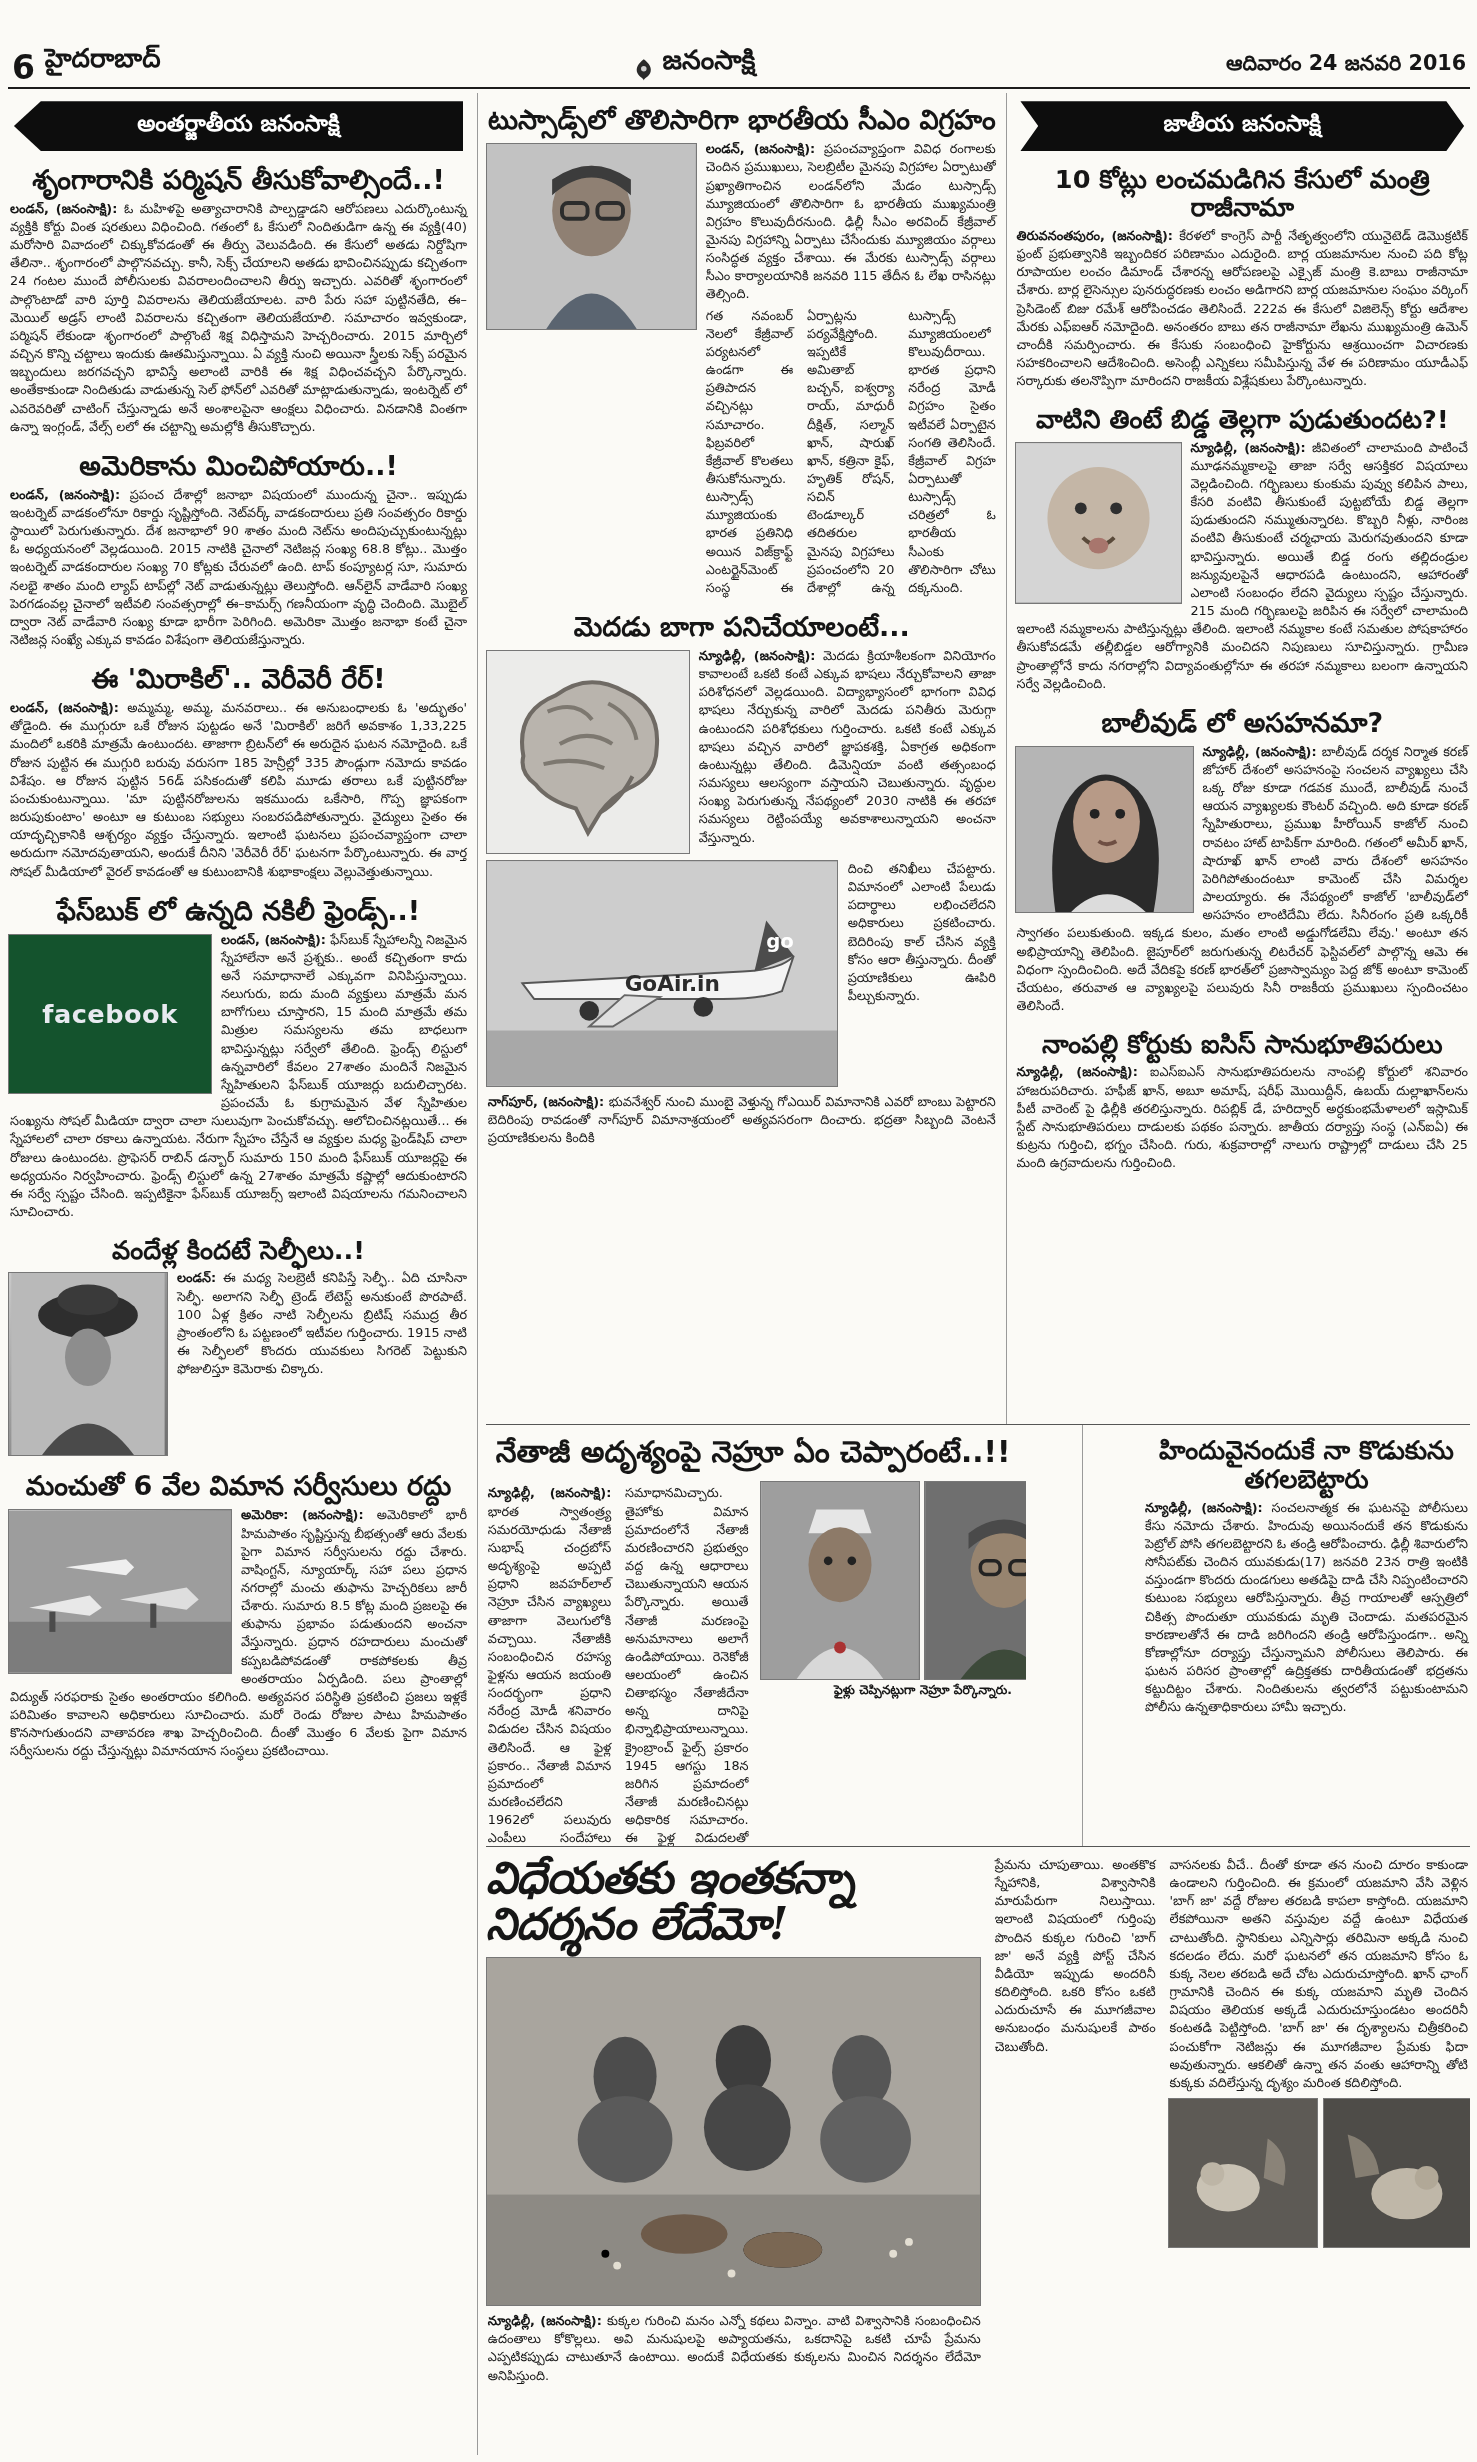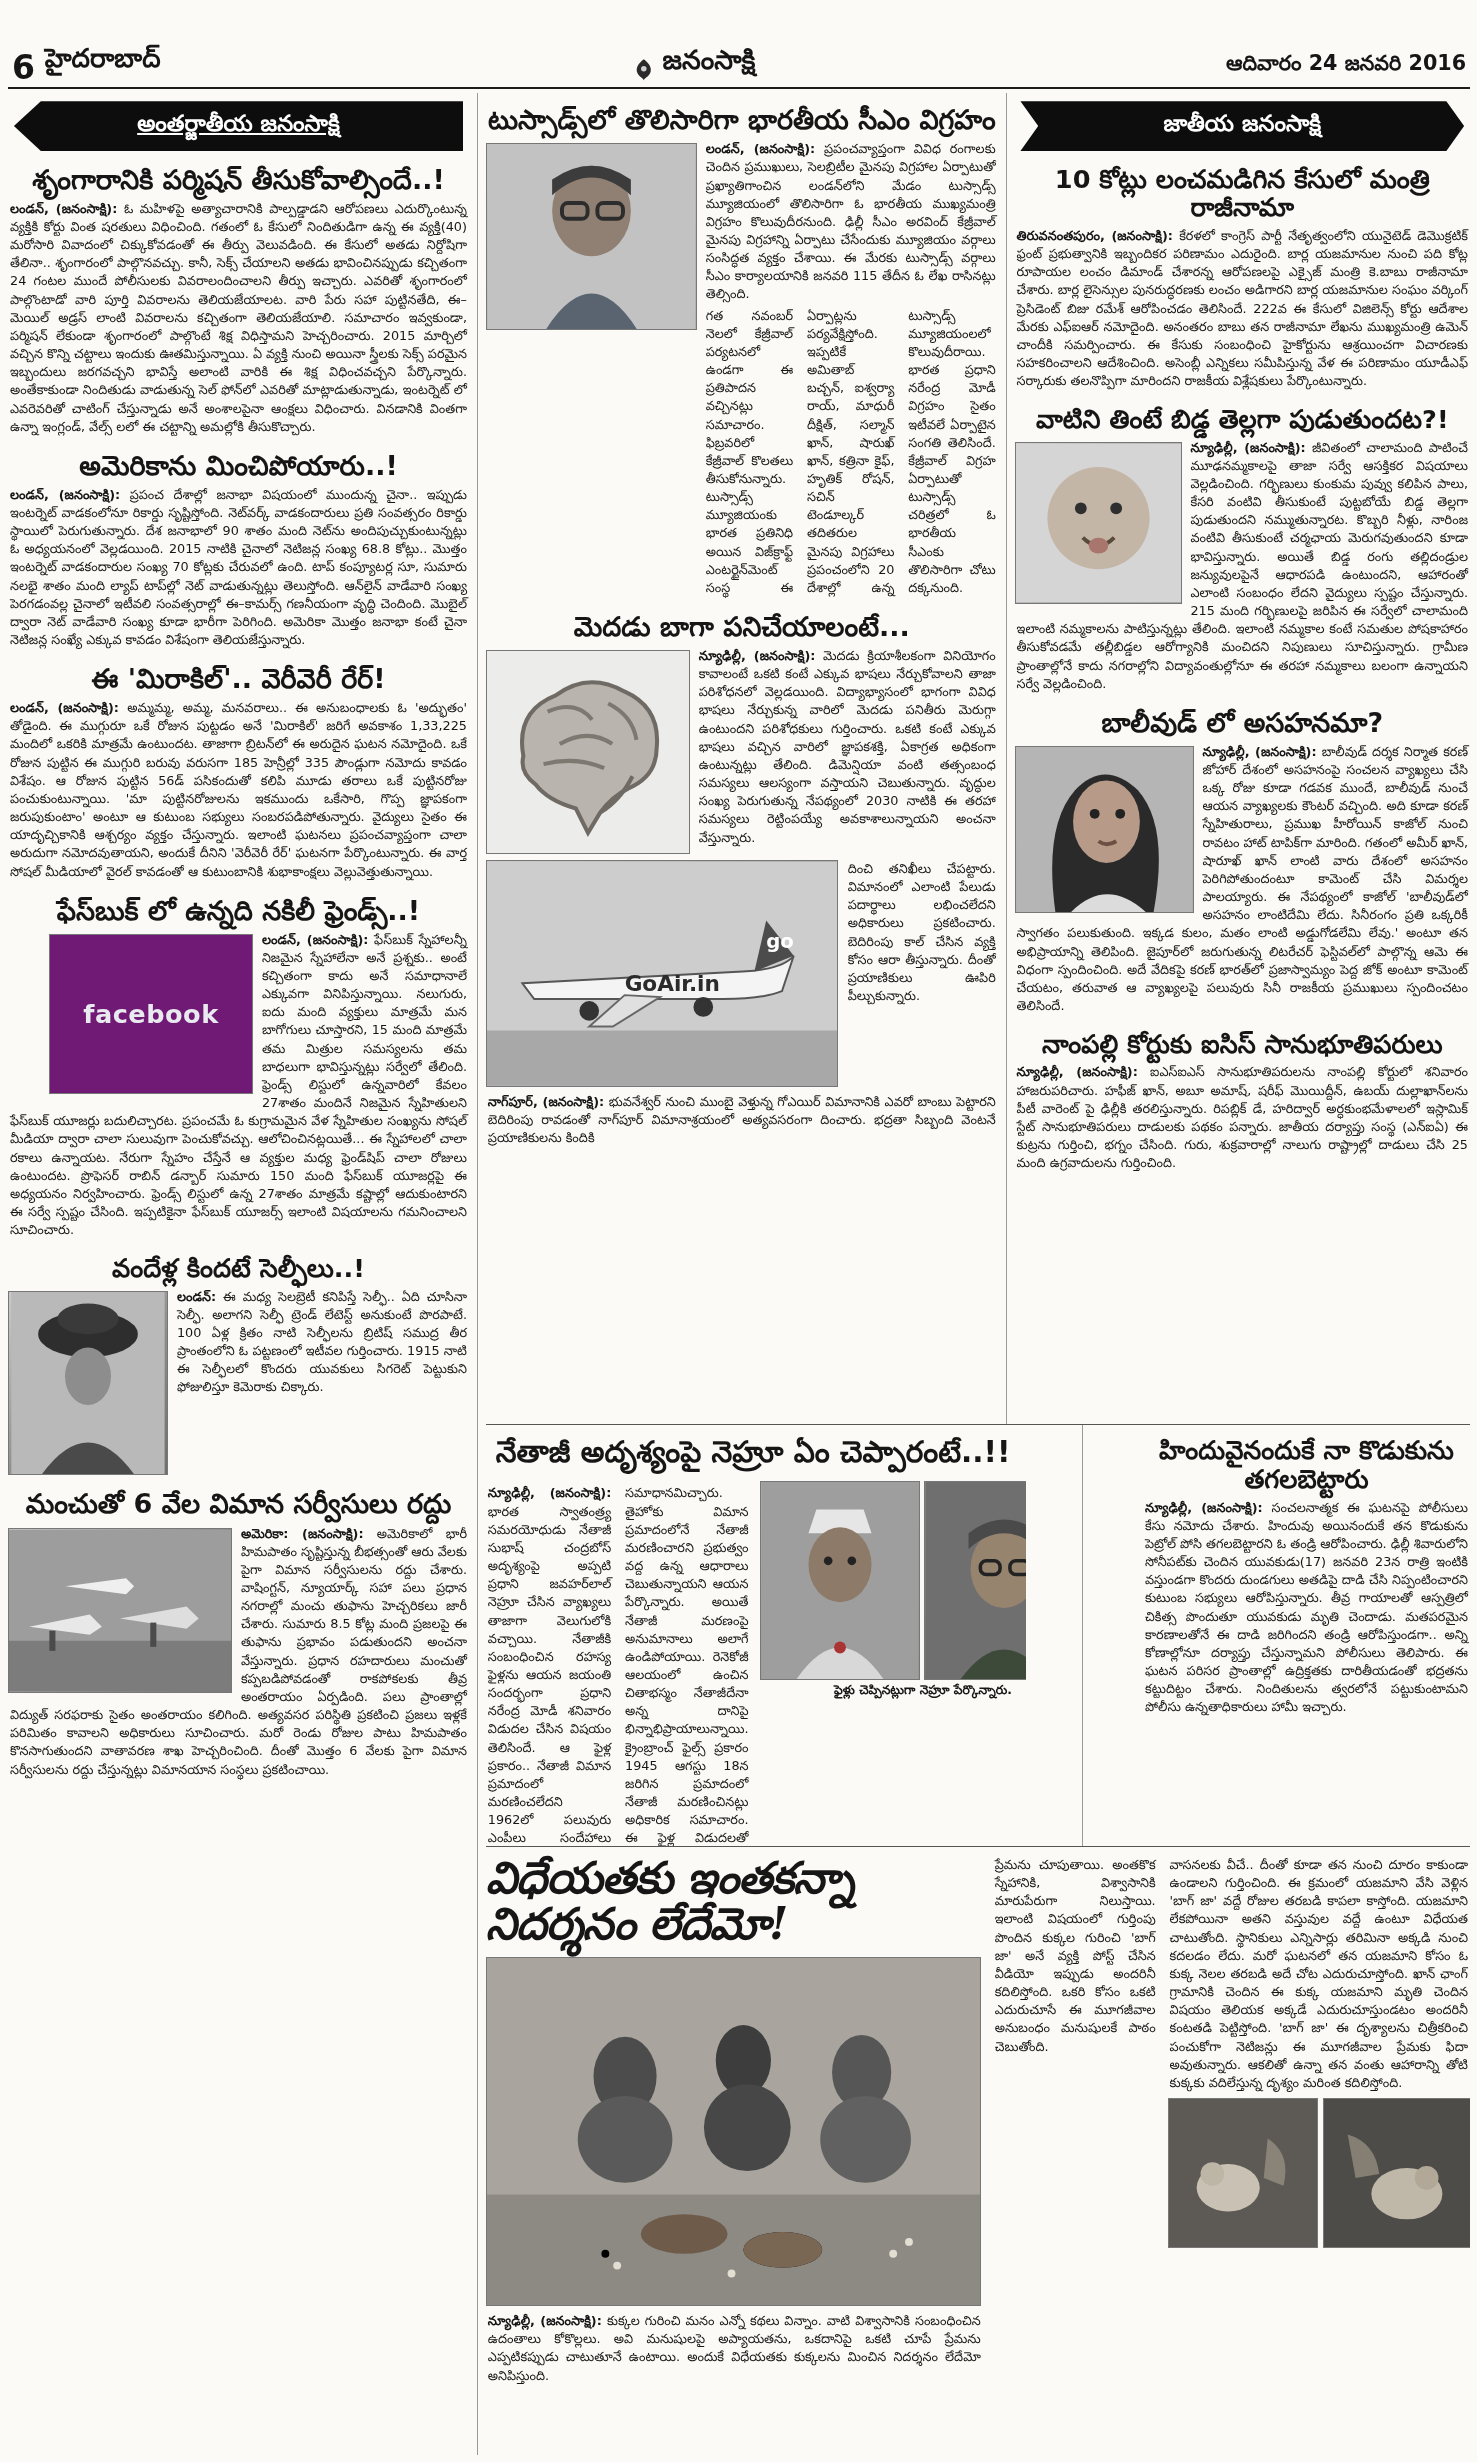--- a/index.html
+++ b/index.html
@@ -27,34 +27,34 @@
   .region-right{flex:1;display:flex;flex-direction:column;overflow:hidden;}
   .row-a{display:flex;height:1332px;overflow:hidden;}
   .col-mid{width:512px;flex:none;overflow:hidden;}
   .col-right{flex:1;overflow:hidden;}
   .row-b{display:flex;border-top:1.5px solid #555;height:422px;overflow:hidden;gap:48px;}
   .row-c{display:flex;border-top:1.5px solid #555;height:603px;overflow:hidden;padding-top:5.9px;}
 
   
   .banner{background:#0d0d0d;color:#fff;text-align:center;font-size:22.7px;font-weight:700;
     padding:8.9px 0;margin:7.9px 5.9px 2px;}
-  .banner.bl{clip-path:polygon(0 50%,6% 0,100% 0,100% 100%,6% 100%);text-decoration:underline;}
+  .banner.bl{clip-path:polygon(0 50%,6% 0,100% 0,100% 100%,6% 100%);}
   .banner.br{clip-path:polygon(4% 50%,0 0,96% 0,100% 50%,96% 100%,0 100%);text-align:center;}
 
   
   h2{font-size:27px;line-height:1.12;text-align:center;font-weight:800;margin:11.8px 2px 4.9px;}
   h2.sm{font-size:25.6px;}
   p{font-size:12.8px;line-height:1.42;text-align:justify;margin:3px 2px;}
   .byline{font-weight:700;}
   article{overflow:hidden;}
 
   .photo{background:linear-gradient(135deg,#c9c9c9,#8f8f8f 55%,#6f6f6f);border:1px solid #777;
     float:left;margin:3px 8.9px 3px 0;position:relative;overflow:hidden;flex:none;}
   .photo svg{display:block;width:100%;height:100%;}
-  .photo.fb{background:#701a75;display:flex;align-items:center;justify-content:center;margin-left:41px;}
+  .photo.fb{background:#14532d;display:flex;align-items:center;justify-content:center;}
   .fb-word{color:#e8eaf0;font-size:25.6px;font-weight:700;letter-spacing:0.5px;}
 
   .cols3{column-count:3;column-gap:13.8px;}
   .cols2{column-count:2;column-gap:13.8px;}
 
   .flexrow{display:flex;gap:7.9px;}
   .caption{font-size:12.3px;font-weight:700;text-align:center;margin:3px 0;}
 
   
   .netaji-left{flex:1;overflow:hidden;padding-right:5.9px;}

